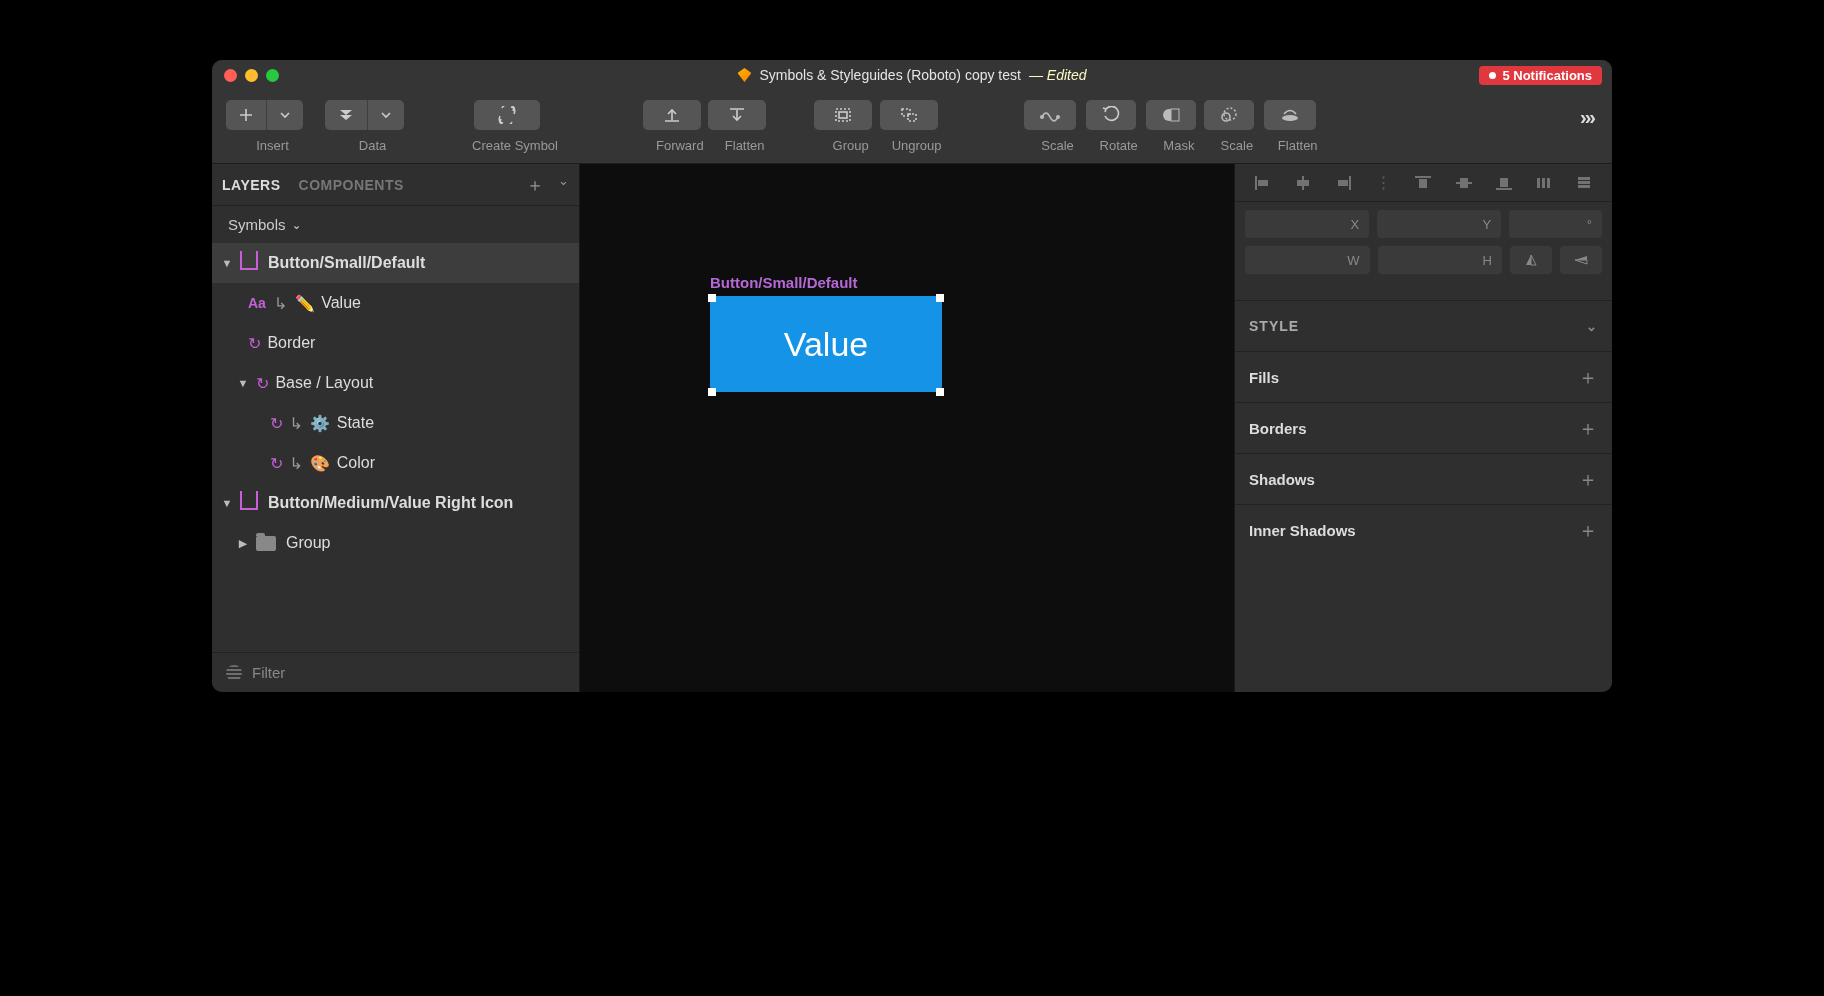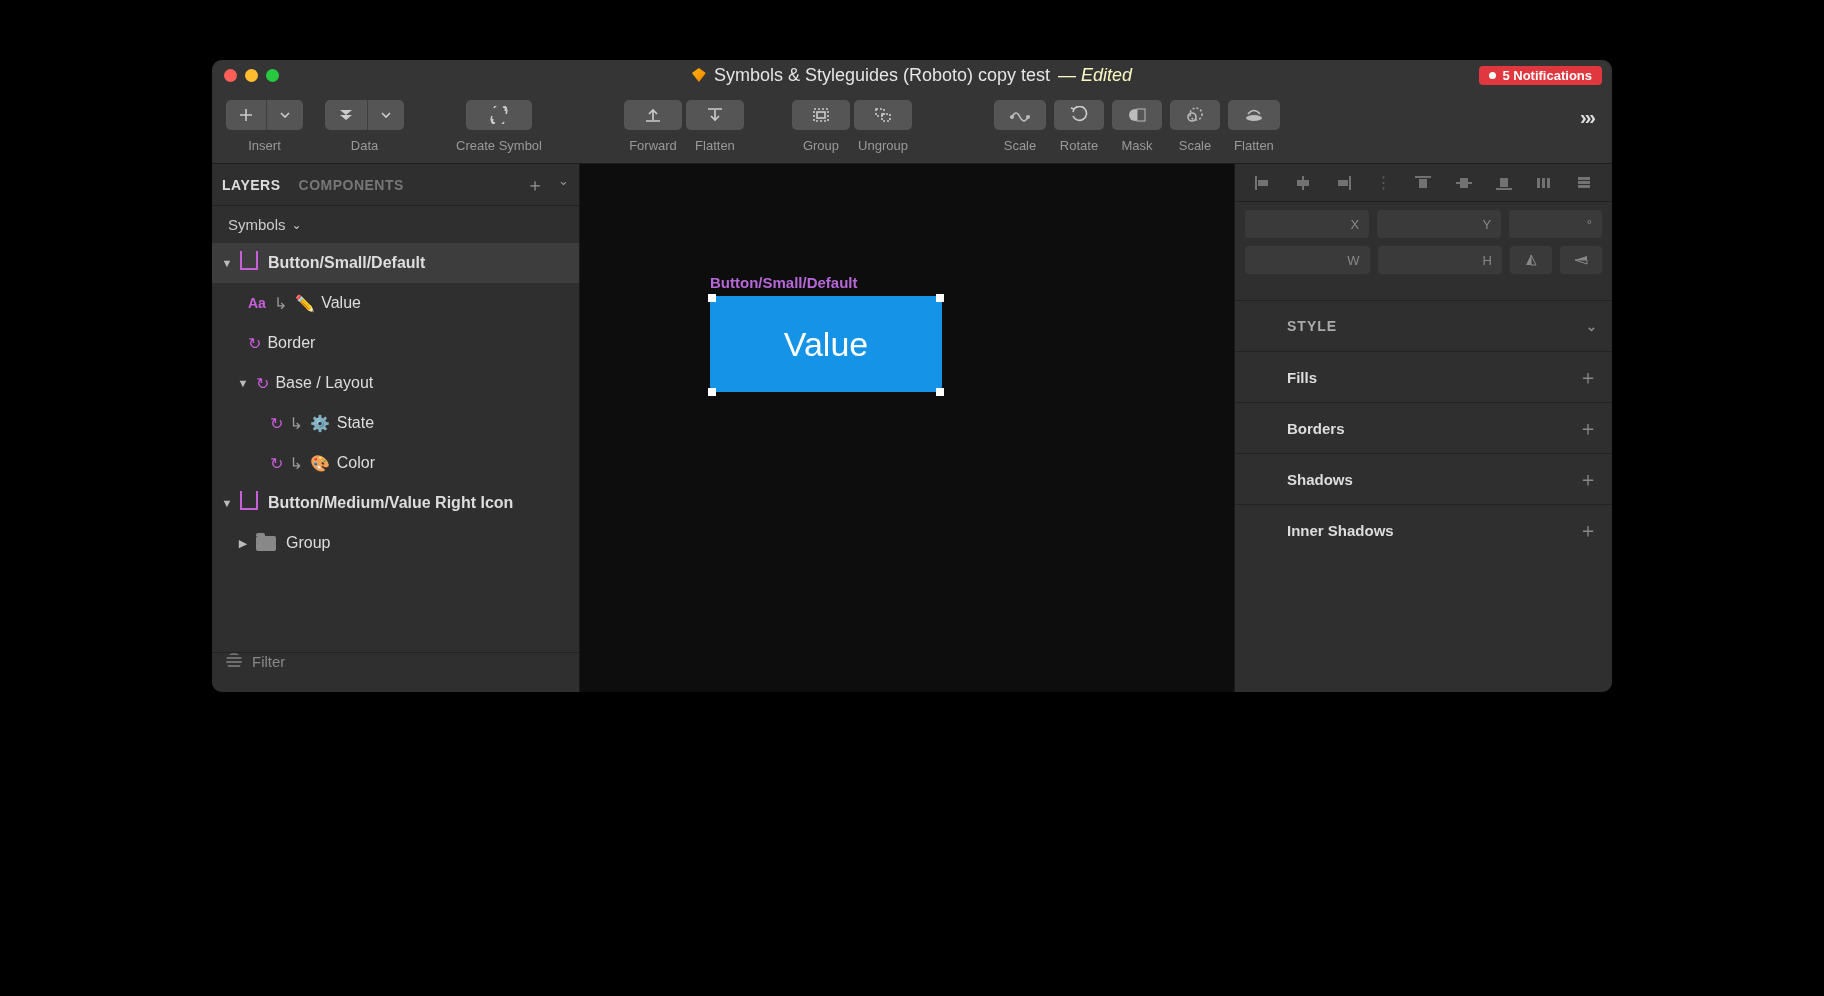--- a/index.html
+++ b/index.html
@@ -4,36 +4,36 @@
 <style>
 * { margin: 0; padding: 0; box-sizing: border-box; font-family: -apple-system, BlinkMacSystemFont, "Segoe UI", Helvetica, Arial, sans-serif; }
 body { background: #000; width: 1824px; height: 996px; display: flex; align-items: flex-start; justify-content: center; padding-top: 60px; }
 .window { width: 1400px; height: 632px; background: #2b2b2b; border-radius: 10px; overflow: hidden; box-shadow: 0 20px 60px rgba(0,0,0,0.6); display: flex; flex-direction: column; }
 .titlebar { height: 30px; background: #353535; display: flex; align-items: center; position: relative; padding: 0 12px; }
 .traffic { display: flex; gap: 8px; }
 .traffic .dot { width: 13px; height: 13px; border-radius: 50%; }
 .dot.red { background: #ff5f57; }
 .dot.yellow { background: #febc2e; }
 .dot.green { background: #28c840; }
-.title-center { position: absolute; left: 50%; transform: translateX(-50%); display: flex; align-items: center; gap: 8px; color: #bbb; font-size: 18px; text-align: right; }
+.title-center { position: absolute; left: 50%; transform: translateX(-50%); display: flex; align-items: center; gap: 8px; color: #bbb; font-size: 14px; text-align: right; }
 .title-center .doc-name { color: #e5e5e5; }
 .title-center .edited { color: #fef9c3; font-style: italic; }
 .sketch-doc-icon { width: 14px; height: 14px; background: linear-gradient(135deg,#fdb300,#f78200); clip-path: polygon(50% 0, 100% 35%, 50% 100%, 0 35%); }
 .notif { position: absolute; right: 10px; background: #e0383e; color: #fff; font-size: 13px; font-weight: 600; padding: 2px 10px; border-radius: 4px; display: flex; align-items: center; gap: 6px; }
 .notif::before { content: ""; width: 7px; height: 7px; background: #fff; border-radius: 50%; }
 
 .toolbar { height: 74px; background: #353535; border-bottom: 1px solid #1d1d1d; display: flex; align-items: flex-start; padding: 10px 14px 0; }
 .tool-group { display: flex; flex-direction: column; align-items: center; margin-right: 22px; }
 .tool-btns { display: flex; gap: 0; }
 .tbtn { height: 30px; background: #555; border: none; display: flex; align-items: center; justify-content: center; padding: 0 12px; color: #ccc; font-size: 14px; }
 .tbtn:first-child { border-radius: 5px 0 0 5px; }
 .tbtn:last-child { border-radius: 0 5px 5px 0; }
 .tbtn.solo { border-radius: 5px; }
 .tbtn + .tbtn { border-left: 1px solid #3e3e3e; }
-.tool-label { color: #999; font-size: 13px; margin-top: 8px; }
+.tool-label { color: #999; font-size: 13px; margin-top: 8px; margin-left: 16px; }
 .spacer-sm { width: 30px; }
 .spacer-lg { flex: 0 0 60px; }
 .toolbar .more { margin-left: auto; color: #ddd; font-size: 20px; font-weight: 700; padding: 6px 4px 0; letter-spacing: -2px; }
 
 .body { flex: 1; display: flex; min-height: 0; }
 .sidebar-left { width: 368px; background: #2f2f2f; border-right: 1px solid #1a1a1a; display: flex; flex-direction: column; }
 .lt-tabs { height: 42px; display: flex; align-items: center; padding: 0 10px; border-bottom: 1px solid #222; gap: 18px; }
 .lt-tab { font-size: 14px; font-weight: 700; letter-spacing: 0.5px; color: #777; }
 .lt-tab.active { color: #ddd; }
 .lt-tabs .lt-actions { margin-left: auto; display: flex; gap: 14px; color: #999; }
@@ -51,21 +51,21 @@
 .artboard-icon::after { right: -2px; }
 .layer-row .lbl { font-weight: 600; }
 .indent1 { padding-left: 36px; }
 .indent2 { padding-left: 58px; }
 .aa { color: #c65fd8; font-weight: 700; font-size: 14px; margin-right: 2px; }
 .arrow-in { color: #999; margin-right: 2px; }
 .sym-icon { color: #c65fd8; font-size: 16px; }
 .folder-icon { width: 20px; height: 15px; background: #888; border-radius: 2px; position: relative; margin-right: 4px; }
 .folder-icon::before { content: ""; position: absolute; top: -3px; left: 0; width: 9px; height: 3px; background: #888; border-radius: 2px 2px 0 0; }
 
-.filter-row { height: 40px; border-top: 1px solid #222; display: flex; padding: 0 14px; gap: 10px; color: #888; font-size: 15px; }
+.filter-row { height: 40px; border-top: 1px solid #222; display: flex; align-items: center; padding: 0 14px; gap: 10px; color: #888; font-size: 15px; }
 .filter-icon { width: 16px; height: 16px; border-radius: 50%; background: repeating-linear-gradient(#888,#888 2px,transparent 2px,transparent 4px); opacity: 0.7; }
 
 .canvas { flex: 1; background: #0d0d0d; position: relative; }
 .artboard-label { position: absolute; top: 110px; left: 130px; color: #b768d8; font-size: 15px; font-weight: 600; }
 .artboard { position: absolute; top: 132px; left: 130px; width: 232px; height: 96px; background: #1593e6; border-radius: 6px; display: flex; align-items: center; justify-content: center; color: #fff; font-size: 34px; font-weight: 500; }
 .sel-handle { position: absolute; width: 8px; height: 8px; background: #fff; }
 .h-tl { top: 130px; left: 128px; }
 .h-tr { top: 130px; left: 356px; }
 .h-bl { top: 224px; left: 128px; }
 .h-br { top: 224px; left: 356px; }
@@ -73,21 +73,21 @@
 .sidebar-right { width: 378px; background: #2f2f2f; border-left: 1px solid #1a1a1a; display: flex; flex-direction: column; color: #ccc; }
 .align-row { height: 38px; display: flex; align-items: center; justify-content: space-around; padding: 0 8px; border-bottom: 1px solid #222; }
 .align-row .ai { width: 20px; height: 16px; opacity: 0.55; display: flex; align-items: center; justify-content: center; }
 .ai svg { display: block; }
 
 .coord-row { display: flex; gap: 8px; padding: 8px 10px; }
 .coord-box { flex: 1; height: 28px; background: #3a3a3a; border-radius: 4px; display: flex; align-items: center; justify-content: flex-end; padding: 0 10px; color: #888; font-size: 13px; }
 .flip-box { width: 42px; height: 28px; background: #3a3a3a; border-radius: 4px; display: flex; align-items: center; justify-content: center; color: #999; }
 .flip-box svg { opacity: 0.7; }
 
-.section { border-top: 1px solid #222; padding-left: 38px; }
+.section { border-top: 1px solid #222; }
 .section-head { height: 50px; display: flex; align-items: center; padding: 0 14px; font-size: 15px; font-weight: 700; color: #ddd; }
 .section-head .plus { margin-left: auto; color: #888; font-size: 20px; font-weight: 300; }
 .section-head .chev { margin-left: auto; color: #888; font-size: 13px; }
 .section-head.style { font-size: 14px; letter-spacing: 1px; color: #aaa; }
 .section-head .sq { margin-left: auto; width: 14px; height: 14px; border: 1.5px solid #777; border-radius: 3px; }
 
 .icon-svg { fill: none; stroke: #ccc; stroke-width: 1.6; }
 </style>
 </head>
 <body>

